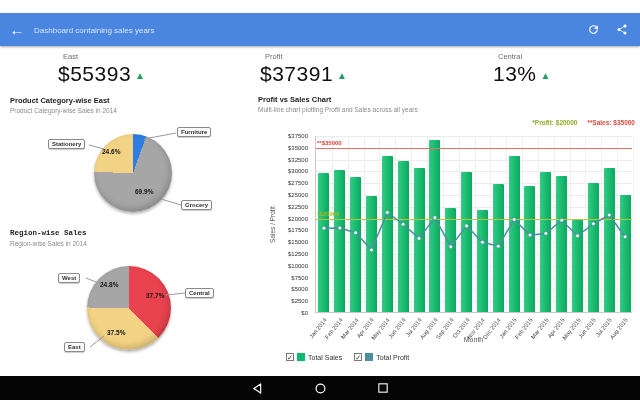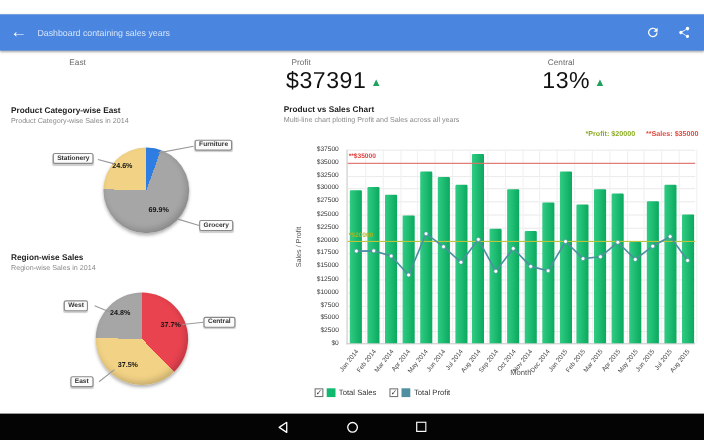--- a/index.html
+++ b/index.html
@@ -96,59 +96,60 @@
       <span>
         <svg width="12" height="13" viewBox="0 0 24 24">
             <path d="M18 16a3 3 0 0 0-2.2 1L8.9 13a3.3 3.3 0 0 0 0-2l6.9-4A3 3 0 1 0 15 5a3 3 0 0 0 .1 1L8.2 10a3 3 0 1 0 0 4l6.9 4a3 3 0 1 0 2.9-2z" fill="#fff"></path>
           </svg>
       </span>
     </div>
   </div>
 
   <div class="kpi kpi-sales">
     <div class="kpi-label">East</div>
+    <div class="kpi-value"><span>$55393</span><span class="kpi-trend">▲</span></div>
   </div>
   <div class="kpi kpi-profit">
     <div class="kpi-label">Profit</div>
     <div class="kpi-value"><span>$37391</span><span class="kpi-trend">▲</span></div>
   </div>
   <div class="kpi kpi-growth">
     <div class="kpi-label">Central</div>
     <div class="kpi-value"><span>13%</span><span class="kpi-trend">▲</span></div>
   </div>
 
   <div class="sec-title" style="left:10px; top:96px;">Product Category-wise East</div>
   <div class="sec-sub" style="left:10px; top:107px;">Product Category-wise Sales in 2014</div>
   <div class="pie pie1" style="background: conic-gradient(rgb(45, 125, 226) 0%, rgb(45, 125, 226) 5.5%, rgb(166, 166, 166) 5.5%, rgb(166, 166, 166) 75.4%, rgb(242, 210, 133) 75.4%, rgb(242, 210, 133) 100%);"></div>
   <div class="callout" style="left:177px; top:127px;">Furniture</div>
   <div class="callout" style="left:48px; top:139px;">Stationery</div>
   <div class="callout" style="left:181px; top:200px;">Grocery</div>
   <div class="pct" style="left:102px; top:148px;">24.6%</div>
   <div class="pct" style="left:135px; top:188px;">69.9%</div>
 
-  <div class="sec-title" style="left:10px; top:229px;">Region-wise Sales</div>
+  <div class="sec-title" style="left:10px; top:229px;font-family:Liberation Mono, monospace;">Region-wise Sales</div>
   <div class="sec-sub" style="left:10px; top:240px;">Region-wise Sales in 2014</div>
   <div class="pie pie2" style="background: conic-gradient(rgb(232, 67, 79) 0%, rgb(232, 67, 79) 37.7%, rgb(242, 210, 133) 37.7%, rgb(242, 210, 133) 75.2%, rgb(166, 166, 166) 75.2%, rgb(166, 166, 166) 100%);"></div>
   <div class="callout" style="left:58px; top:273px;">West</div>
   <div class="callout" style="left:185px; top:288px;">Central</div>
   <div class="callout" style="left:64px; top:342px;">East</div>
   <div class="pct" style="left:100px; top:281px;">24.8%</div>
   <div class="pct" style="left:146px; top:292px;">37.7%</div>
   <div class="pct" style="left:107px; top:329px;">37.5%</div>
 
   <svg class="connector-svg">
     <path d="M176 133 L144 139" stroke="#999" stroke-width="1" fill="none"></path>
     <path d="M89 145 L104 149" stroke="#999" stroke-width="1" fill="none"></path>
     <path d="M181 205 L161 199" stroke="#999" stroke-width="1" fill="none"></path>
     <path d="M86 278 L101 284" stroke="#999" stroke-width="1" fill="none"></path>
     <path d="M185 293 L166 295" stroke="#999" stroke-width="1" fill="none"></path>
     <path d="M90 347 L104 336" stroke="#999" stroke-width="1" fill="none"></path>
   </svg>
 
-  <div class="sec-title" style="left:258px; top:95px;">Product vs Sales Chart</div>
+  <div class="sec-title" style="left:258px; top:95px;">Profit vs Sales Chart</div>
   <div class="sec-sub" style="left:258px; top:106px;">Multi-line chart plotting Profit and Sales across all years</div>
   <div class="anno">
     <span style="color: rgb(139, 171, 34);">*Profit: $20000</span>
     <span style="color: rgb(224, 72, 61);">**Sales: $35000</span>
   </div>
   <div class="y-title">Sales / Profit</div>
   <div class="yticks" id="yticks">
       <div class="ytick" style="top: 174px;">$0</div>
       <div class="ytick" style="top: 162.2px;">$2500</div>
       <div class="ytick" style="top: 150.4px;">$5000</div>

